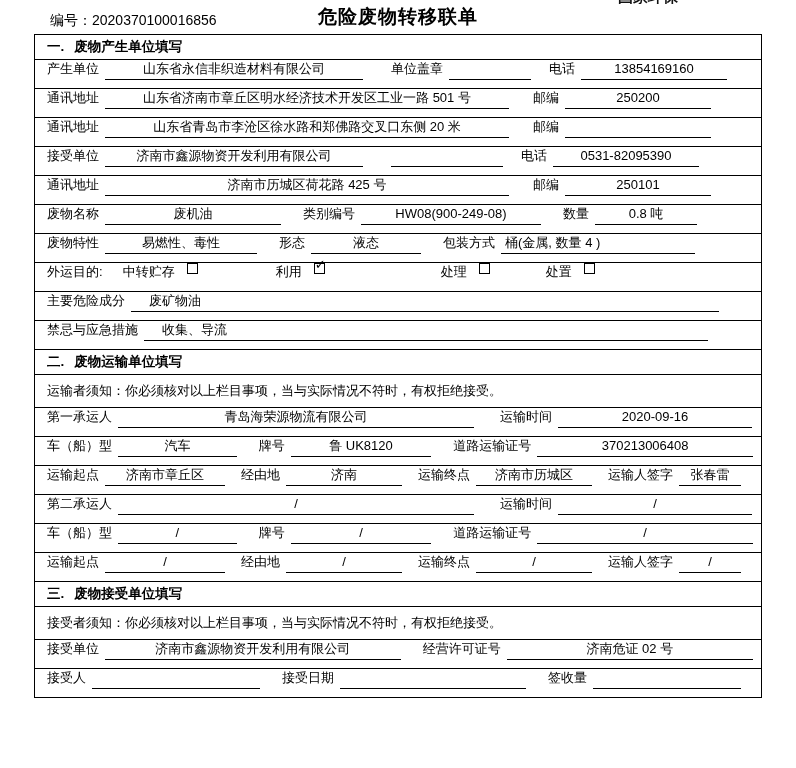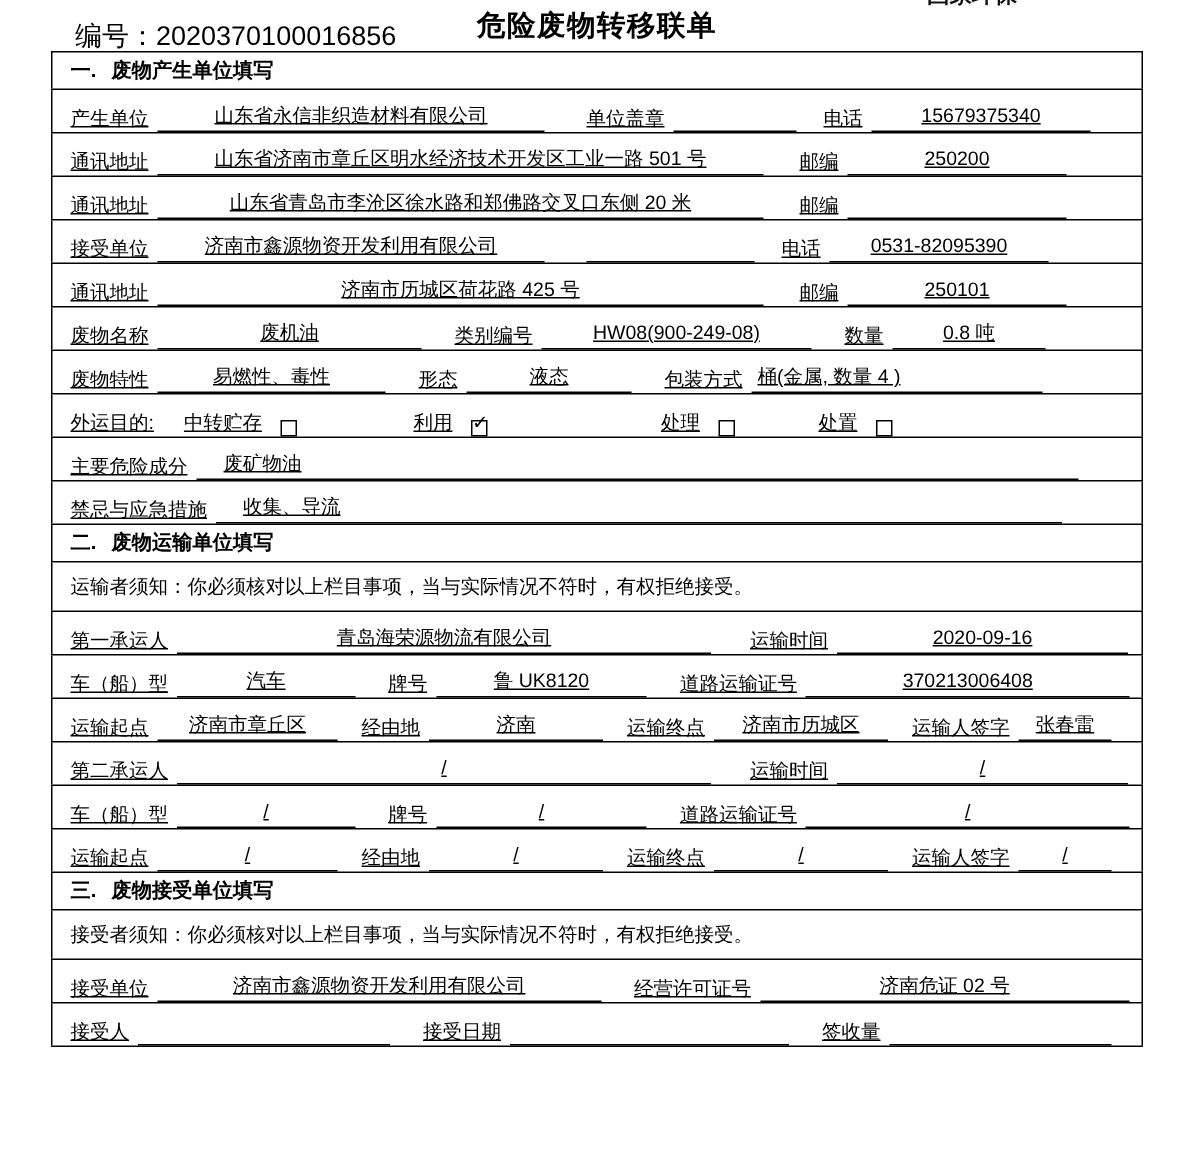--- a/index.html
+++ b/index.html
@@ -24,21 +24,21 @@
   }
   
   .top-row {
     position: relative;
     height: 34px;
   }
   .doc-no {
     position: absolute;
     left: 16px;
     top: 12px;
-    font-size: 18px;
+    font-size: 14px;
     white-space: nowrap;
   }
   .doc-title {
     position: absolute;
     left: 0;
     right: 0;
     top: 4px;
     text-align: center;
     font-size: 19px;
     font-weight: bold;
@@ -99,25 +99,24 @@
   }
   .fill.left { text-align: left; padding-left: 4px; }
   .blank {
     display: inline-block;
     border-bottom: 1px solid #000;
     height: 19px;
     vertical-align: middle;
   }
   .flexline {
     display: flex;
-    align-items: flex-end;
+    align-items: flex-start;
     height: 28px;
     padding-left: 12px;
     padding-right: 8px;
-    text-decoration: underline;
   }
   .flexline .lbl { margin-right: 6px; }
   .chk {
     display: inline-block;
     width: 11px;
     height: 11px;
     border: 1px solid #000;
     vertical-align: middle;
     position: relative;
     margin-left: 6px;
@@ -169,21 +168,21 @@
     </tr>
 
     <tr class="band">
       <td>
         <div class="flexline">
           <span class="lbl">产生单位</span>
           <span class="fill" style="width:258px">山东省永信非织造材料有限公司</span>
           <span class="lbl" style="margin-left:28px">单位盖章</span>
           <span class="blank" style="width:82px"></span>
           <span class="lbl" style="margin-left:18px">电话</span>
-          <span class="fill" style="width:146px">15679375340</span>
+          <span class="fill" style="width:146px">13854169160</span>
         </div>
       </td>
     </tr>
 
     <tr class="band">
       <td>
         <div class="flexline">
           <span class="lbl">通讯地址</span>
           <span class="fill" style="width:404px">山东省济南市章丘区明水经济技术开发区工业一路 501 号</span>
           <span class="lbl" style="margin-left:24px">邮编</span>

